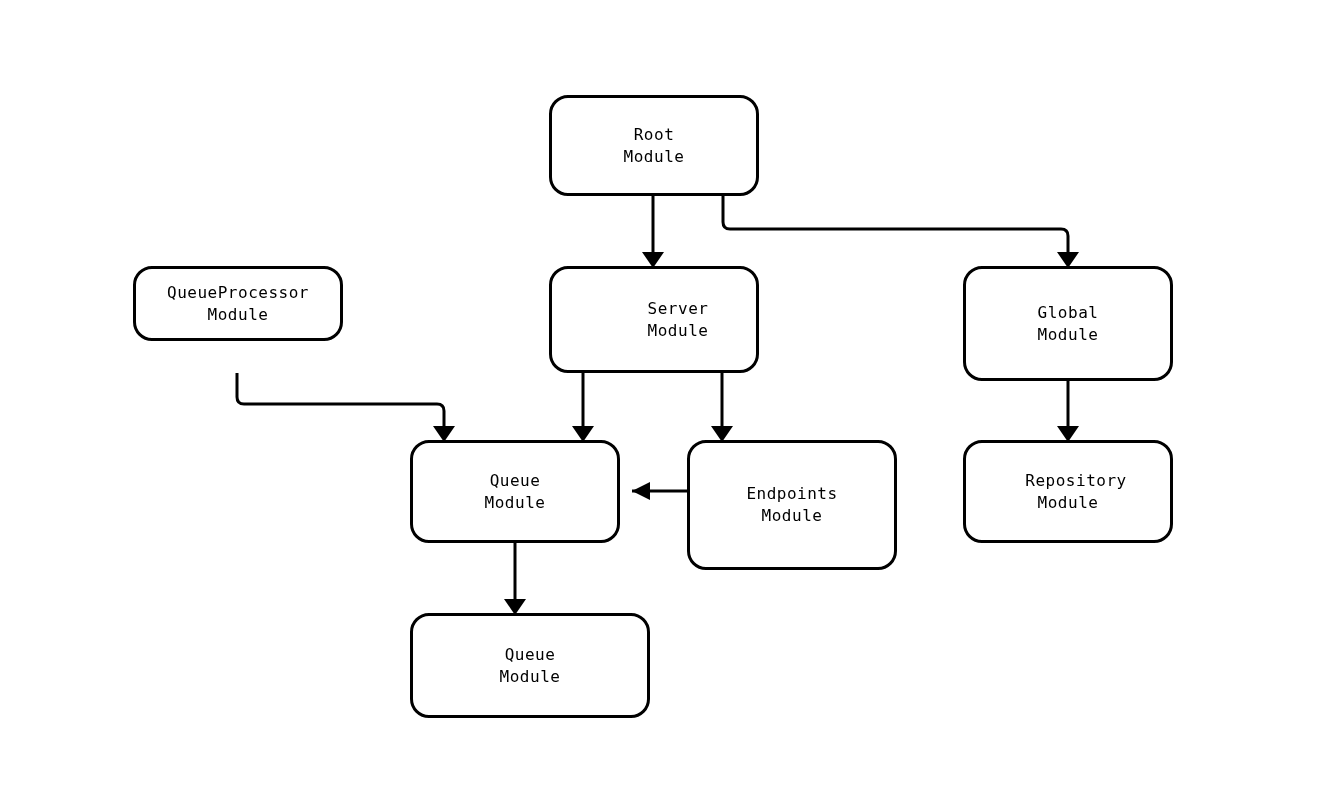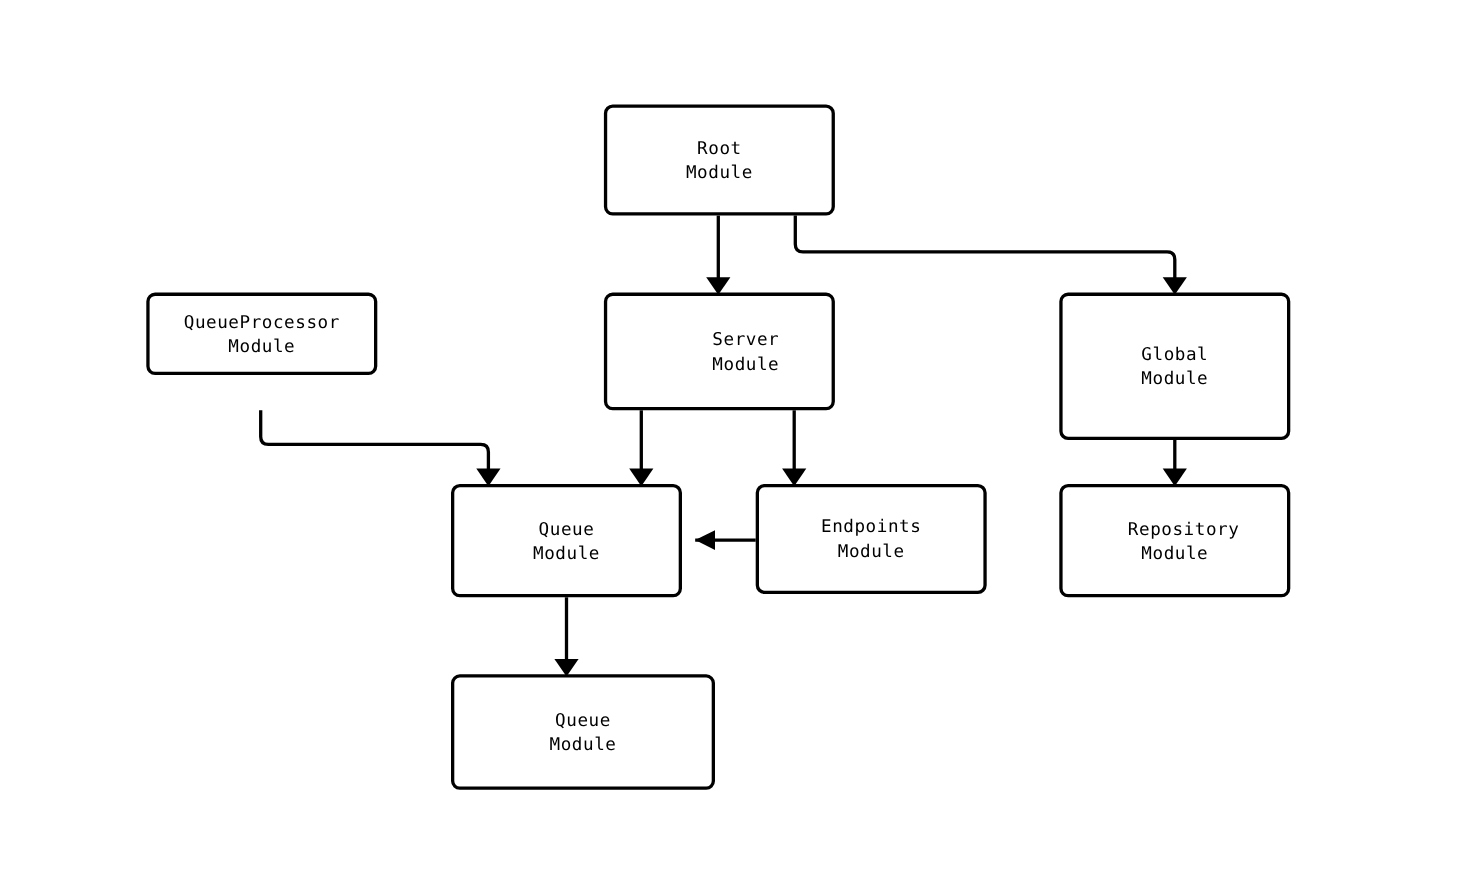--- a/index.html
+++ b/index.html
@@ -20,21 +20,21 @@
     left: 0;
     top: 0;
     width: 1337px;
     height: 809px;
   }
   .node {
     position: absolute;
     box-sizing: border-box;
     background: #ffffff;
     border: 3px solid #1d4ed8;
-    border-radius: 8px;
+    border-radius: 19px;
     display: flex;
     flex-direction: column;
     align-items: center;
     justify-content: center;
     z-index: 2;
   }
   .node-line {
     font-size: 16px;
     line-height: 22px;
     color: #000000;
@@ -97,29 +97,29 @@
         <div class="node-line" style="color: rgb(0, 0, 0);">Module</div>
       </div>
       <div class="node" style="left: 133px; top: 266px; width: 210px; height: 75px; border-color: rgb(0, 0, 0);">
         <div class="node-line" style="color: rgb(0, 0, 0);">QueueProcessor</div>
         <div class="node-line" style="color: rgb(0, 0, 0);">Module</div>
       </div>
       <div class="node" style="left: 549px; top: 266px; width: 210px; height: 107px; border-color: rgb(0, 0, 0); padding-left: 48px;">
         <div class="node-line" style="color: rgb(0, 0, 0);">Server</div>
         <div class="node-line" style="color: rgb(0, 0, 0);">Module</div>
       </div>
-      <div class="node" style="left: 963px; top: 266px; width: 210px; height: 134px; border-color: rgb(0, 0, 0);">
+      <div class="node" style="left: 963px; top: 266px; width: 210px; height: 115px; border-color: rgb(0, 0, 0);">
         <div class="node-line" style="color: rgb(0, 0, 0);">Global</div>
         <div class="node-line" style="color: rgb(0, 0, 0);">Module</div>
       </div>
       <div class="node" style="left: 410px; top: 440px; width: 210px; height: 103px; border-color: rgb(0, 0, 0);">
         <div class="node-line" style="color: rgb(0, 0, 0);">Queue</div>
         <div class="node-line" style="color: rgb(0, 0, 0);">Module</div>
       </div>
-      <div class="node" style="left: 687px; top: 440px; width: 210px; height: 100px; border-color: rgb(0, 0, 0);">
+      <div class="node" style="left: 687px; top: 440px; width: 210px; height: 130px; border-color: rgb(0, 0, 0);">
         <div class="node-line" style="color: rgb(0, 0, 0);">Endpoints</div>
         <div class="node-line" style="color: rgb(0, 0, 0);">Module</div>
       </div>
       <div class="node" style="left: 963px; top: 440px; width: 210px; height: 103px; border-color: rgb(0, 0, 0);">
         <div class="node-line" style="color: rgb(0, 0, 0); margin-left: 16px;">Repository</div>
         <div class="node-line" style="color: rgb(0, 0, 0);">Module</div>
       </div>
       <div class="node" style="left: 410px; top: 613px; width: 240px; height: 105px; border-color: rgb(0, 0, 0);">
         <div class="node-line" style="color: rgb(0, 0, 0);">Queue</div>
         <div class="node-line" style="color: rgb(0, 0, 0);">Module</div>

